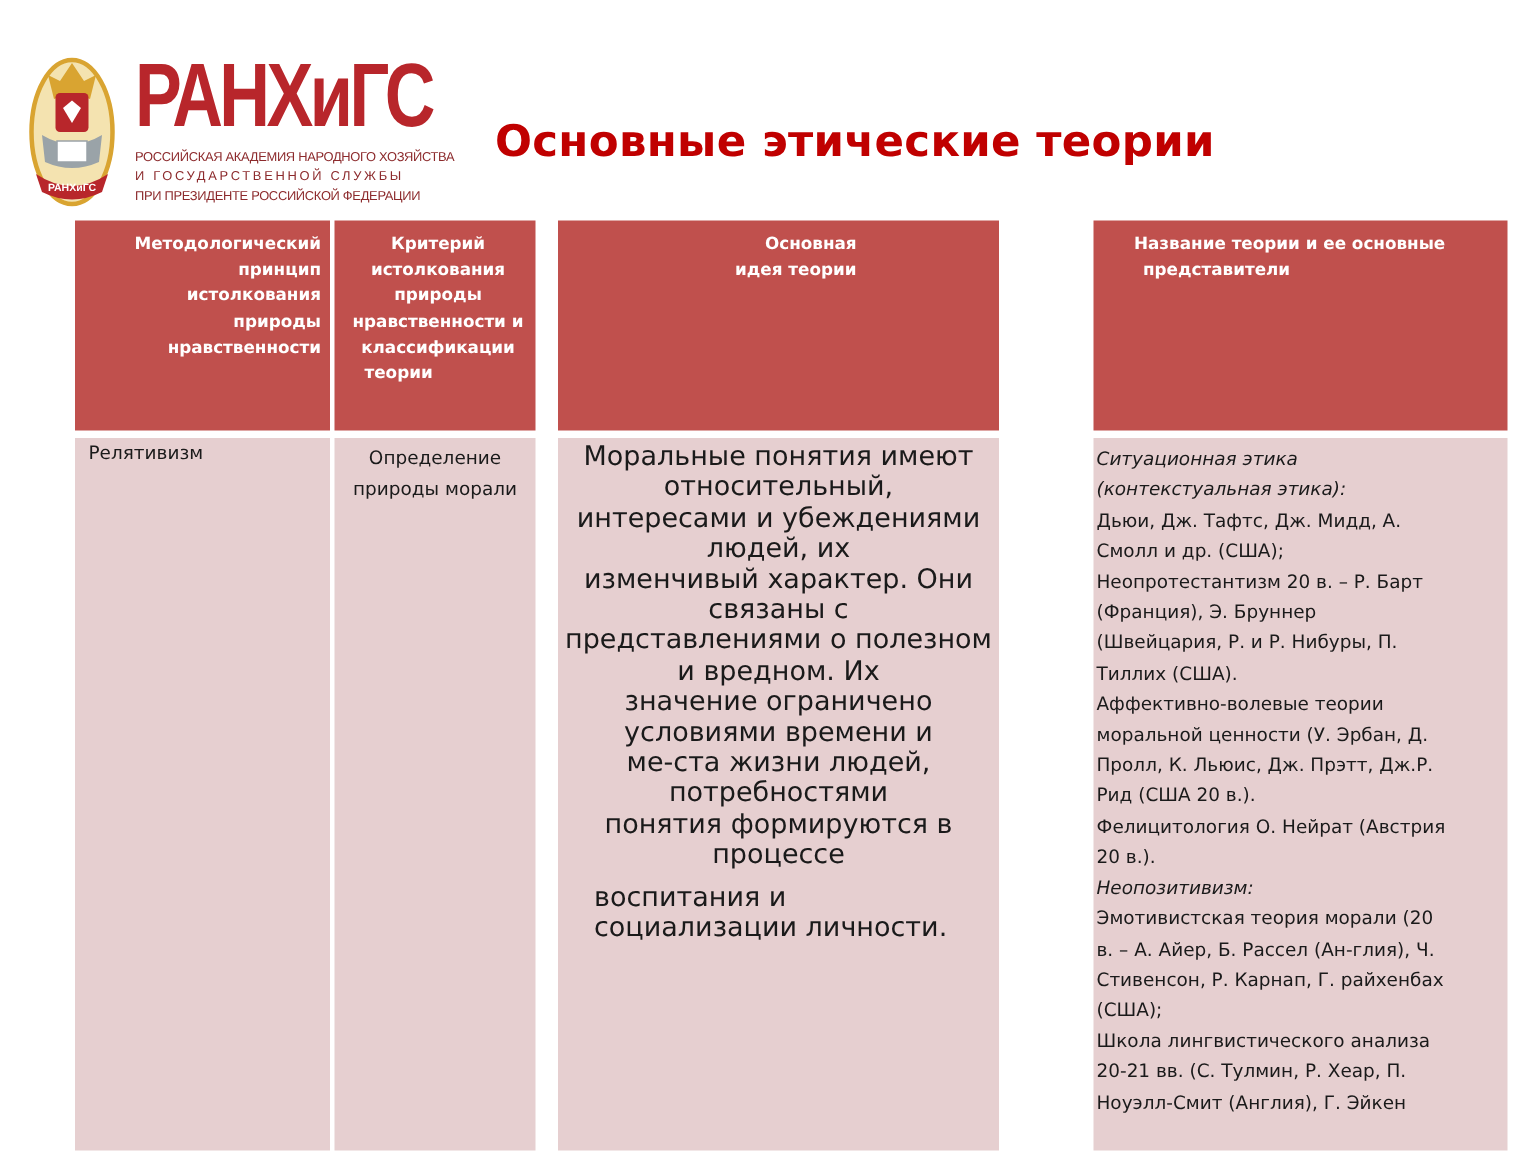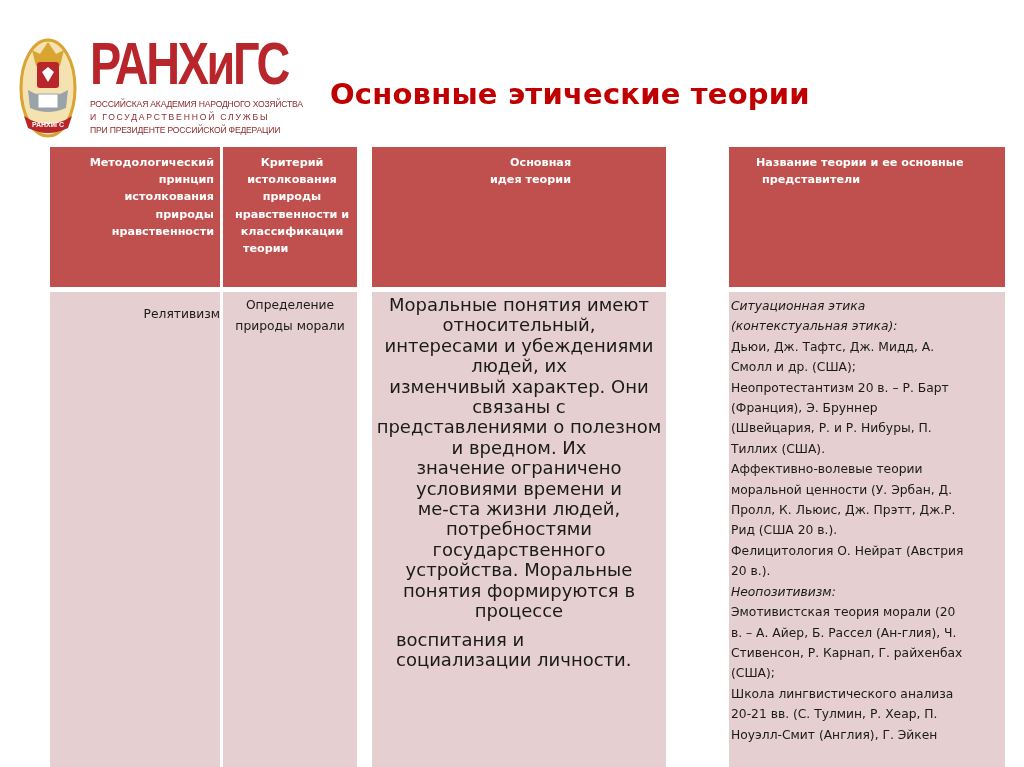--- a/index.html
+++ b/index.html
@@ -50,21 +50,21 @@
 
     .hcell.c1 .txt { padding: 7px 6px 0 6px; text-align: right; font-family: "DejaVu Sans", sans-serif; font-size: 11.2px; line-height: 17.2px; }
     .hcell.c2 .txt { padding: 7px 6px 0 10px; text-align: center; font-family: "DejaVu Sans", sans-serif; font-size: 11.2px; line-height: 17.2px; }
     .hcell.c2 .txt span.last { display:block; text-align:left; padding-left: 10px; }
     .hcell.c3 .txt { padding: 7px 0 0 118px; text-align: left; font-family: "DejaVu Sans", sans-serif; font-size: 11.2px; line-height: 17.2px; }
     .hcell.c3 .txt .l1 { display:block; padding-left: 20px; }
     .hcell.c4 .txt { padding: 7px 0 0 27px; text-align: left; font-family: "DejaVu Sans", sans-serif; font-size: 11.2px; line-height: 17.2px; }
     .hcell.c4 .txt .l2 { display:block; padding-left: 6px; }
 
     .bcell .txt { font-family: "DejaVu Sans", sans-serif; }
-    .bcell.c1 .txt { padding: 12px 0 0 9px; text-align: right; font-size: 12.3px; }
+    .bcell.c1 .txt { padding: 0 0 0 9px; text-align: left; font-size: 12.3px; }
     .bcell.c2 .txt { padding: 3px 2px 0 2px; text-align: center; font-size: 12.3px; line-height: 20.5px; }
     .bcell.c3 .txt { padding: 3px 4px 0 4px; text-align: center; font-size: 18px; line-height: 20.4px; }
     .bcell.c3 .txt .lastline { display:block; text-align:left; padding-left: 20px; margin-top: 8px; }
     .bcell.c4 .txt { padding: 4px 2px 0 2px; font-size: 12.3px; line-height: 20.4px; }
     .it { font-style: italic; }
     .ln { display: block; }
   </style>
 </head>
 <body>
 
@@ -137,21 +137,20 @@
         </div>
       </div>
       <div class="cell bcell c3">
         <div class="txt">
           <span class="ln">Моральные понятия имеют относительный,</span>
           <span class="ln">интересами и убеждениями людей, их</span>
           <span class="ln">изменчивый характер. Они связаны с</span>
           <span class="ln">представлениями о полезном и вредном. Их</span>
           <span class="ln">значение ограничено условиями времени и</span>
           <span class="ln">ме-ста жизни людей, потребностями</span>
-          <span class="ln">государственного устройства. Моральные</span>
           <span class="ln">понятия формируются в процессе</span>
           <span class="ln lastline">воспитания и социализации личности.</span>
         </div>
       </div>
       <div class="cell bcell c4">
         <div class="txt" id="theories-list">
             <span class="ln it">Ситуационная этика</span>
             <span class="ln it">(контекстуальная этика):</span>
             <span class="ln">Дьюи, Дж. Тафтс, Дж. Мидд, А.</span>
             <span class="ln">Смолл и др. (США);</span>

